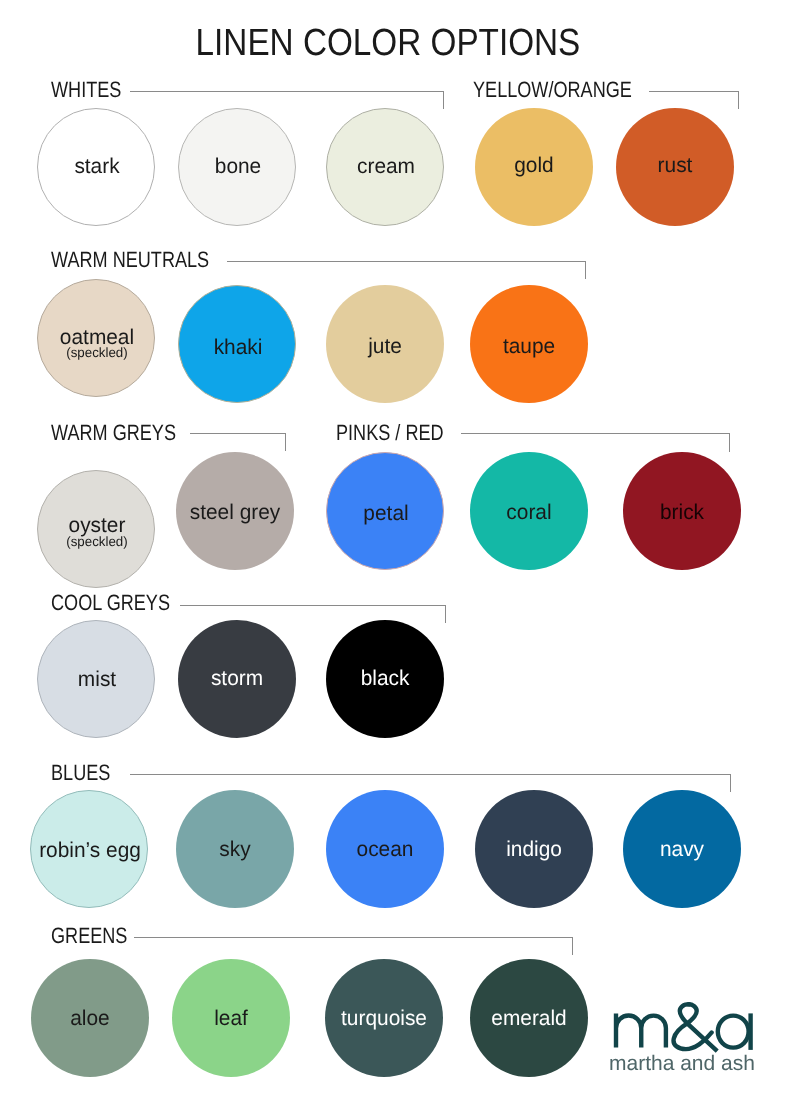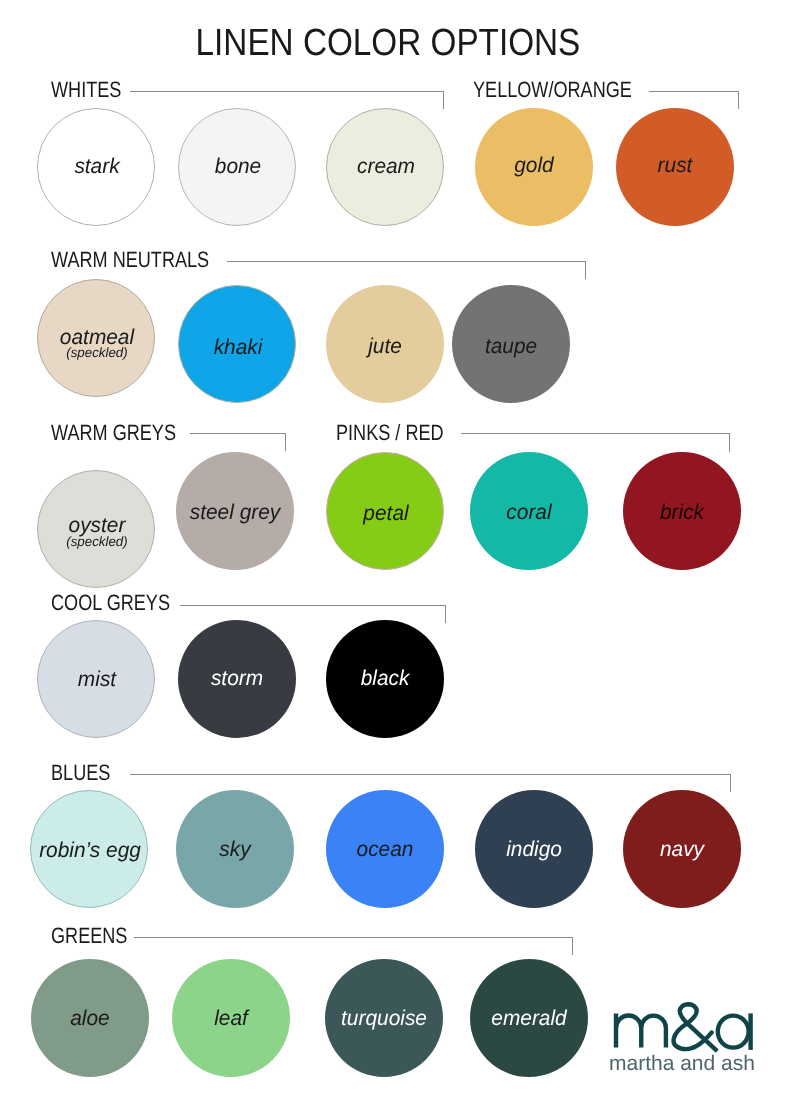--- a/index.html
+++ b/index.html
@@ -33,21 +33,20 @@
     transform-origin:0 0;
     transform:scaleX(0.8156);
   }
   .rule{position:absolute;background:#6f6f6f;height:1px;}
   .tick{position:absolute;background:#6f6f6f;width:1px;}
   .swatch{
     position:absolute;
     width:118px;height:118px;
     border-radius:50%;
     box-sizing:border-box;
-    font-style:italic;
   }
   .swlab{
     position:absolute;
     left:0;top:0;width:118px;
     text-align:center;
     white-space:nowrap;
     line-height:1;
   }
   .swlab .main,.swlab .sub{
     position:absolute;left:0;width:118px;display:block;line-height:1;
@@ -112,21 +111,21 @@
       <div class="swatch" style="left: 177.5px; top: 285.1px; background: #0ea5e9; border: 1px solid rgb(178, 176, 150);">
         <div class="swlab" style="color: rgb(26, 26, 26);">
           <span class="main" style="top: 50.8145px;">khaki</span>
         </div>
       </div>
       <div class="swatch" style="left: 326px; top: 285.1px; background: rgb(227, 205, 157);">
         <div class="swlab" style="color: rgb(26, 26, 26);">
           <span class="main" style="top: 50.8145px;">jute</span>
         </div>
       </div>
-      <div class="swatch" style="left: 452px; top: 285.1px; background: #737373;">
+      <div class="swatch" style="left: 470px; top: 285.1px; background: #f97316;">
         <div class="swlab" style="color: rgb(26, 26, 26);">
           <span class="main" style="top: 50.8145px;">taupe</span>
         </div>
       </div>
       <div class="group-label" style="left: 51px; top: 422px;">WARM GREYS</div>
       <div class="rule" style="left: 190px; top: 433px; width: 95.3px; background: rgb(138, 138, 138);"></div>
       <div class="tick" style="left: 285.3px; top: 433px; height: 17.8px; background: rgb(138, 138, 138);"></div>
       <div class="swatch" style="left: 36.5px; top: 470px; background: rgb(223, 221, 216); border: 1px solid rgb(179, 177, 172);">
         <div class="swlab" style="color: rgb(26, 26, 26);">
           <span class="main" style="top: 43.6145px;">oyster</span>
@@ -134,21 +133,21 @@
         </div>
       </div>
       <div class="swatch" style="left: 175.5px; top: 451.5px; background: rgb(181, 172, 168);">
         <div class="swlab" style="color: rgb(26, 26, 26);">
           <span class="main" style="top: 50.1145px;">steel grey</span>
         </div>
       </div>
       <div class="group-label" style="left: 335.5px; top: 422px;">PINKS / RED</div>
       <div class="rule" style="left: 461px; top: 433px; width: 268.2px; background: rgb(138, 138, 138);"></div>
       <div class="tick" style="left: 729.2px; top: 433px; height: 19px; background: rgb(138, 138, 138);"></div>
-      <div class="swatch" style="left: 325.6px; top: 451.5px; background: #84cc16; border: 1px solid rgb(207, 168, 171);">
+      <div class="swatch" style="left: 325.6px; top: 451.5px; background: #3b82f6; border: 1px solid rgb(207, 168, 171);">
         <div class="swlab" style="color: rgb(26, 26, 26);">
           <span class="main" style="top: 50.1145px;">petal</span>
         </div>
       </div>
       <div class="swatch" style="left: 469.9px; top: 451.5px; background: #14b8a6;">
         <div class="swlab" style="color: rgb(26, 26, 26);">
           <span class="main" style="top: 50.1145px;">coral</span>
         </div>
       </div>
       <div class="swatch" style="left: 622.7px; top: 451.5px; background: rgb(145, 22, 34);">
@@ -190,21 +189,21 @@
       <div class="swatch" style="left: 325.9px; top: 790px; background: #3b82f6;">
         <div class="swlab" style="color: rgb(26, 26, 26);">
           <span class="main" style="top: 48.8145px;">ocean</span>
         </div>
       </div>
       <div class="swatch" style="left: 474.5px; top: 790px; background: rgb(48, 64, 83);">
         <div class="swlab" style="color: rgb(255, 255, 255);">
           <span class="main" style="top: 48.8145px;">indigo</span>
         </div>
       </div>
-      <div class="swatch" style="left: 622.8px; top: 790px; background: #7f1d1d;">
+      <div class="swatch" style="left: 622.8px; top: 790px; background: #0369a1;">
         <div class="swlab" style="color: rgb(255, 255, 255);">
           <span class="main" style="top: 48.8145px;">navy</span>
         </div>
       </div>
       <div class="group-label" style="left: 51px; top: 925px;">GREENS</div>
       <div class="rule" style="left: 134px; top: 937px; width: 438.4px; background: rgb(138, 138, 138);"></div>
       <div class="tick" style="left: 572.4px; top: 937px; height: 17.8px; background: rgb(138, 138, 138);"></div>
       <div class="swatch" style="left: 30.9px; top: 959.1px; background: rgb(129, 155, 137);">
         <div class="swlab" style="color: rgb(26, 26, 26);">
           <span class="main" style="top: 49.0145px;">aloe</span>

